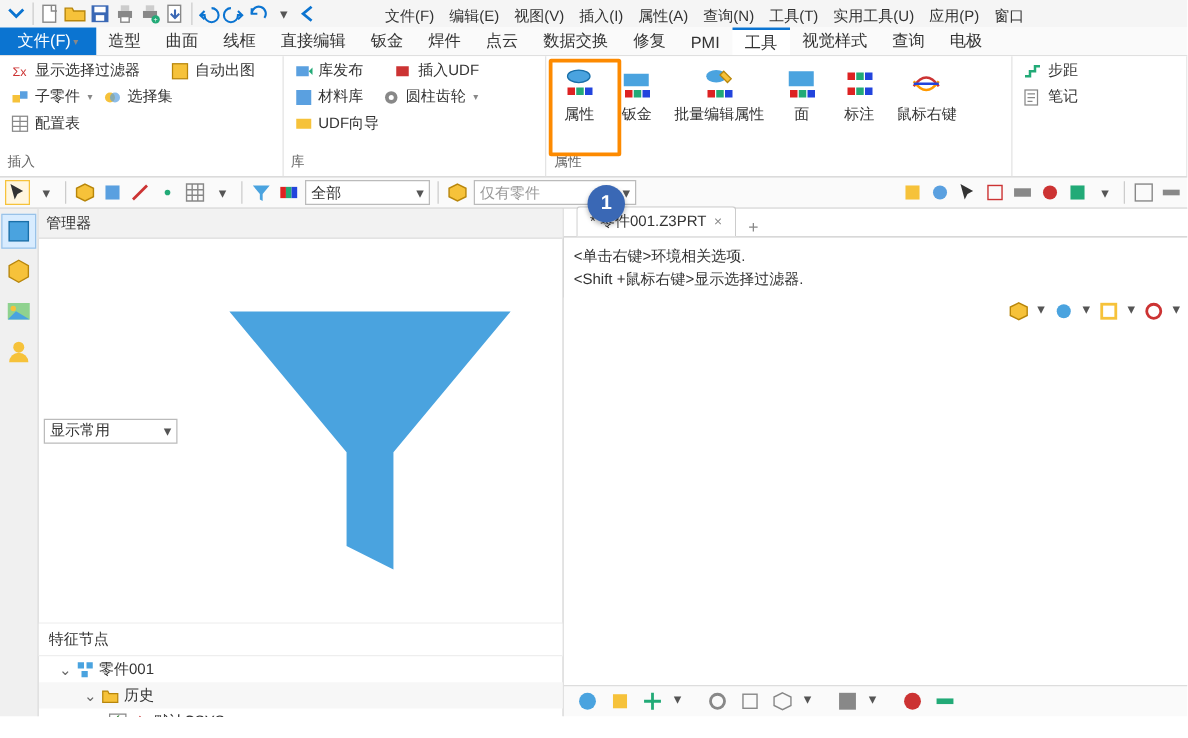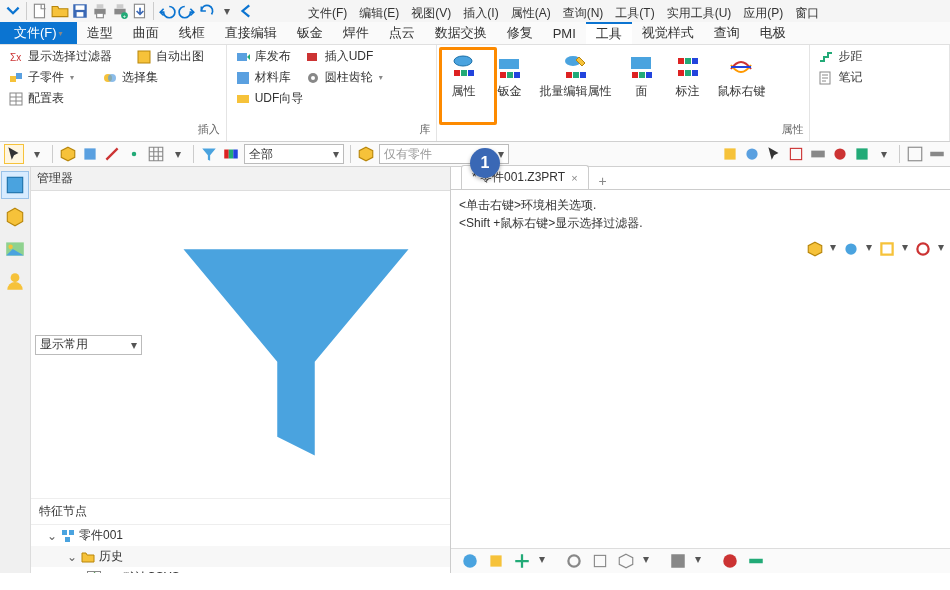--- a/index.html
+++ b/index.html
@@ -17,21 +17,21 @@
 .menubar .dd{font-size:8px;margin-left:2px;color:#888}
 
 
 .topmenu{height:20px;display:flex;align-items:center;gap:4px;padding:2px 4px;background:#fafafa;border-bottom:1px solid #eee;position:relative}
 .topmenu .tm{padding:0 4px;font-size:12px;white-space:nowrap}
 
 
 .ribbon{height:96px;background:#fff;display:flex;border-bottom:1px solid #d0d0d0;position:relative}
 .rgroup{border-right:1px solid #e4e4e4;padding:2px 6px;display:flex;flex-direction:column;justify-content:space-between;position:relative}
 .rgroup .rows{display:flex;flex-direction:column;gap:2px}
-.rgroup .rlabel{font-size:11px;color:#666;text-align:right;padding:2px 0}
+.rgroup .rlabel{font-size:11px;color:#666;text-align:left;padding:2px 0}
 .rbtn{display:flex;align-items:center;gap:4px;padding:1px 2px;font-size:12px;white-space:nowrap}
 .rbtn .ic{width:16px;height:16px}
 .rbtn .dd{font-size:8px;color:#888;margin-left:2px}
 .bigbtn{display:flex;flex-direction:column;align-items:center;gap:2px;padding:2px 4px;font-size:12px;min-width:32px}
 .bigbtn .ic{width:28px;height:28px}
 .bigrow{display:flex;gap:6px}
 
 
 .highlight{position:absolute;border:3px solid #fd8a00;border-radius:2px;pointer-events:none;z-index:50}
 .callnum{position:absolute;width:30px;height:30px;border-radius:50%;background:#3a68b5;color:#fff;font-weight:bold;font-size:16px;display:flex;align-items:center;justify-content:center;z-index:51;box-shadow:0 2px 4px rgba(0,0,0,.3)}
@@ -200,21 +200,21 @@
               </svg></span>
             <span>显示选择过滤器</span>
           </div>
         <div class="rbtn">
             <span class="ic"><svg viewBox="0 0 16 16">
                 <rect x="2" y="2" width="12" height="12" fill="#f6c23a" stroke="#b8860b"></rect>
               </svg></span>
             <span>自动出图</span>
           </div>
       </div>
-      <div style="display:flex;gap:24px">
+      <div style="display:flex;gap:4px">
         <div class="rbtn">
             <span class="ic"><svg viewBox="0 0 16 16">
                 <rect x="2" y="6" width="6" height="6" fill="#f6c23a"></rect>
                 <rect x="8" y="3" width="6" height="6" fill="#5aa0e0"></rect>
               </svg></span>
             <span>子零件</span>
             <span class="dd">▾</span>
           </div>
         <div class="rbtn">
             <span class="ic"><svg viewBox="0 0 16 16">
@@ -232,21 +232,21 @@
               <line x1="8" y1="2" x2="8" y2="14" stroke="#888"></line>
             </svg></span>
           <span>配置表</span>
         </div>
     </div>
     <div class="rlabel">插入</div>
   </div>
 
   <div class="rgroup" style="width:200px">
     <div class="rows">
-      <div style="display:flex;gap:10px">
+      <div style="display:flex;gap:20px">
         <div class="rbtn">
             <span class="ic"><svg viewBox="0 0 16 16">
                 <rect x="2" y="4" width="10" height="8" fill="#5aa0e0"></rect>
                 <path d="M12 8l3-3v6z" fill="#2a7"></path>
               </svg></span>
             <span>库发布</span>
           </div>
         <div class="rbtn">
             <span class="ic"><svg viewBox="0 0 16 16">
                 <rect x="2" y="4" width="10" height="8" fill="#c33"></rect>

